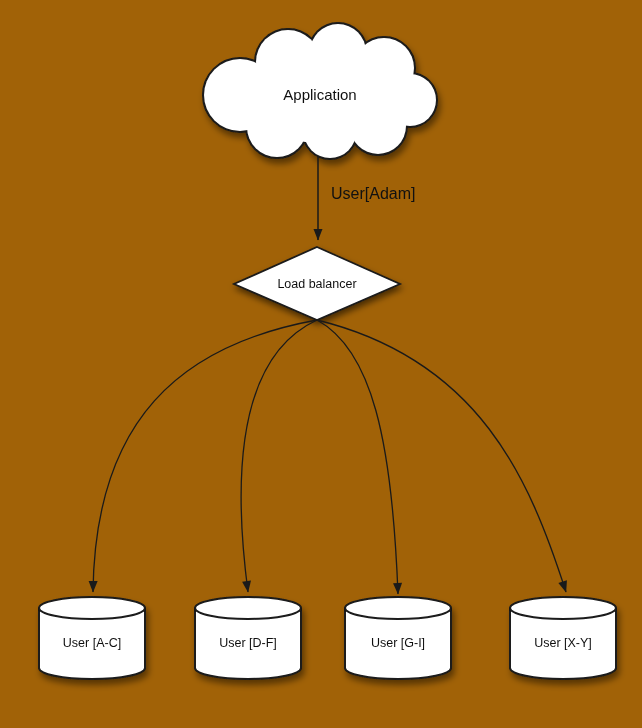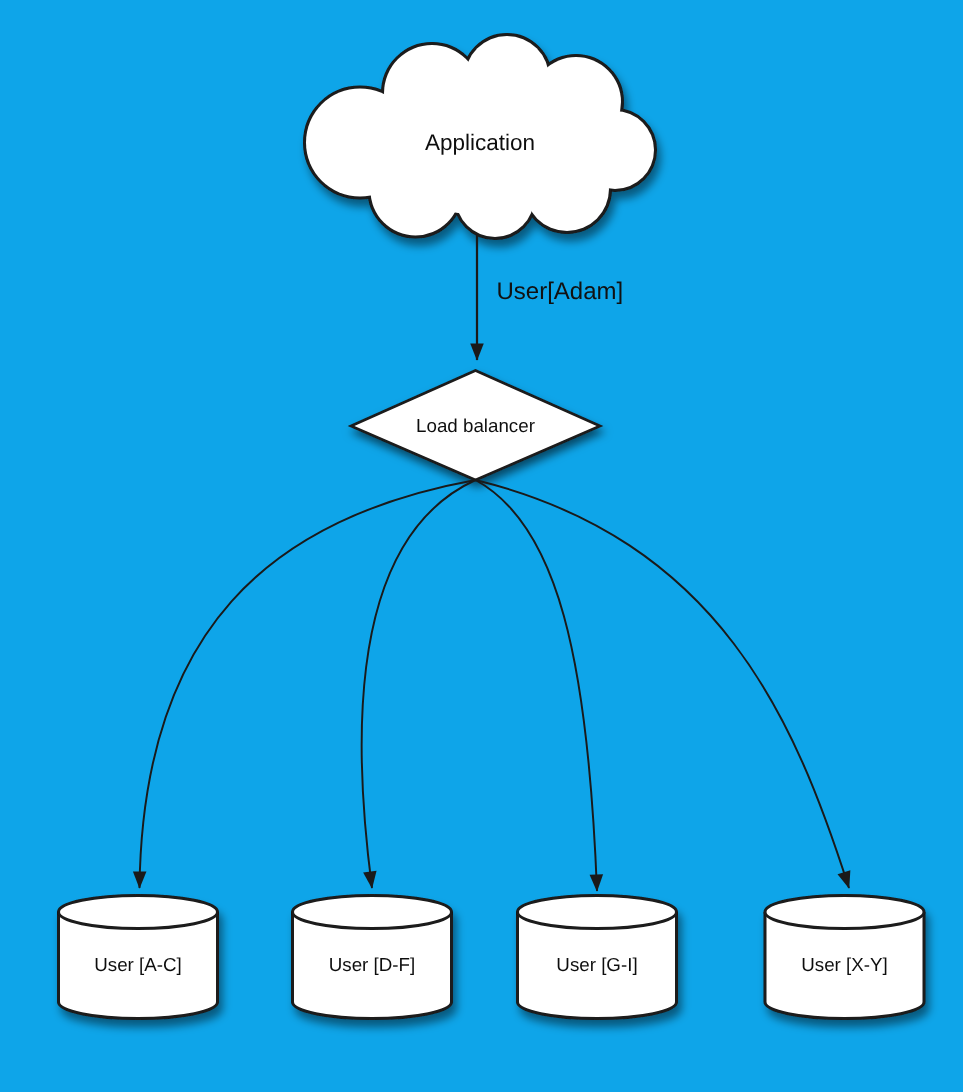--- a/index.html
+++ b/index.html
@@ -4,21 +4,21 @@
 <style>
   html, body {
     margin: 0;
     padding: 0;
     background: #ffffff;
   }
   .canvas {
     position: relative;
     width: 642px;
     height: 728px;
-    background: #0ea5e9;
+    background: #a16207;
     overflow: hidden;
     font-family: "Liberation Sans", sans-serif;
   }
   svg text {
     fill: #111111;
     font-family: "Liberation Sans", sans-serif;
   }
   .node-label-app    { font-size: 15px; }
   .edge-label        { font-size: 16px; }
   .node-label-lb     { font-size: 12.5px; }

